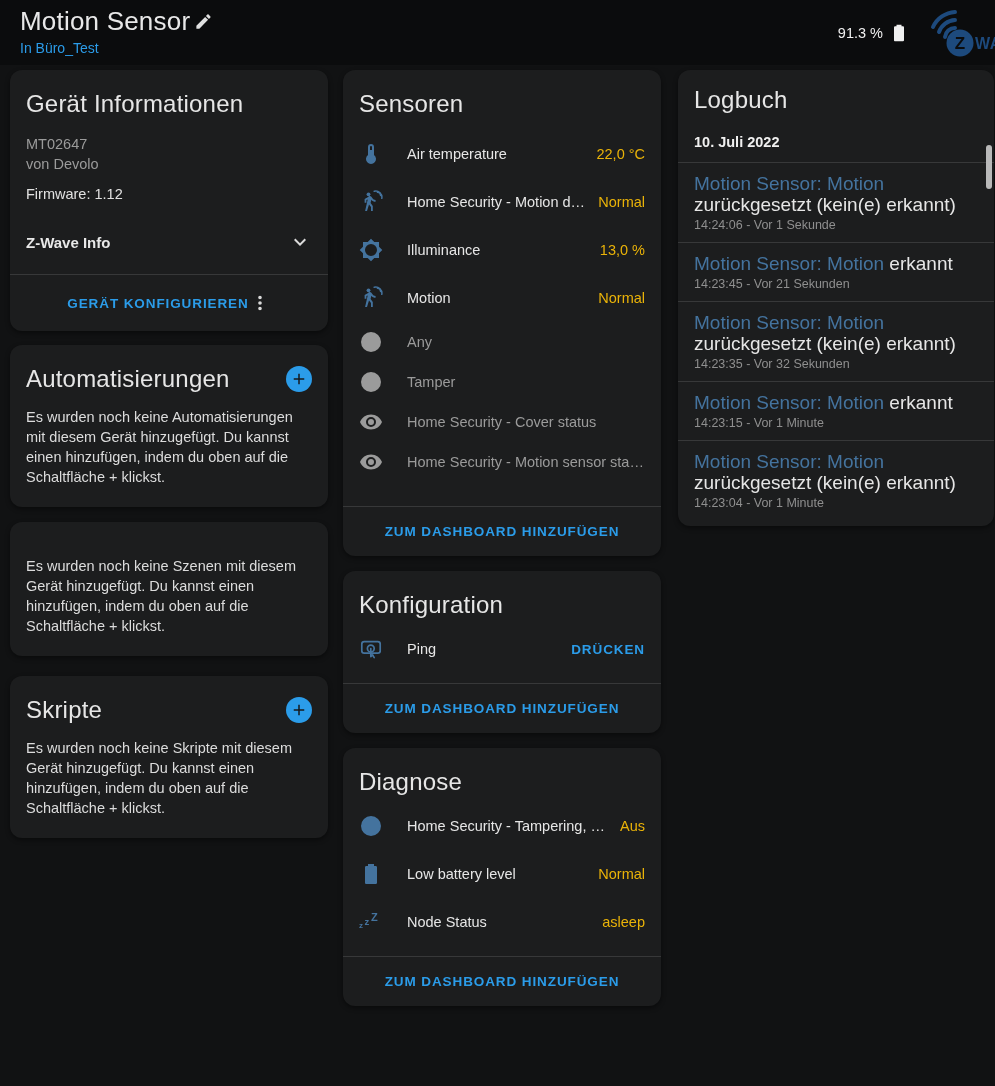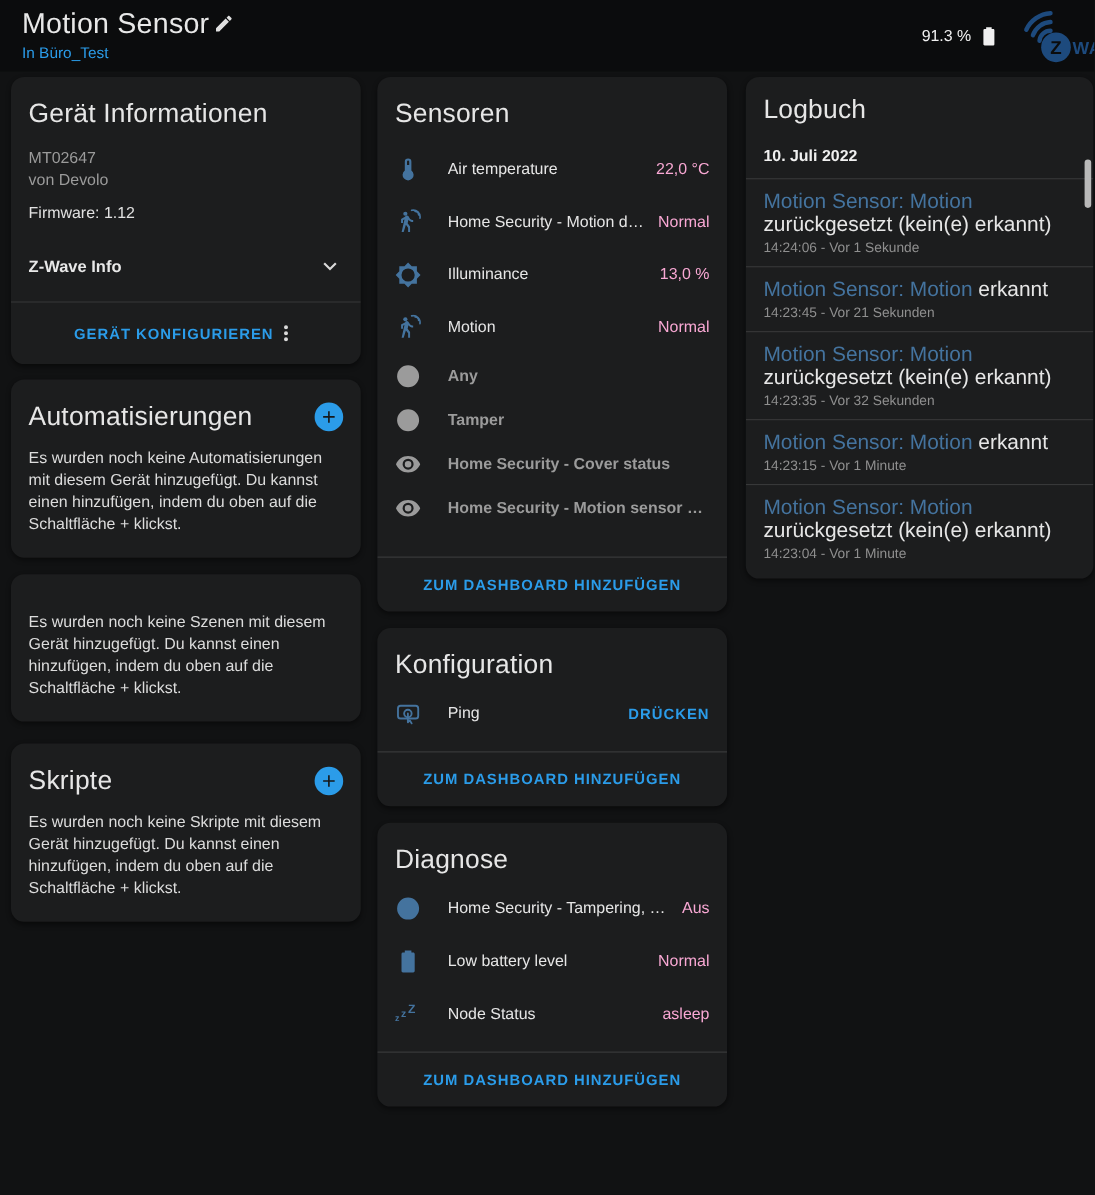--- a/index.html
+++ b/index.html
@@ -44,27 +44,27 @@
 
   
   .card-head { display:flex; align-items:center; justify-content:space-between; }
   .add-btn { width:26px; height:26px; border-radius:50%; background:#2b9ce9; display:flex; align-items:center; justify-content:center; cursor:pointer; flex:0 0 auto; }
   .add-btn svg { width:18px; height:18px; color:#17191b; }
   .empty-text { margin-top:14px; font-size:14.5px; line-height:20px; color:#dcdcdc; padding-bottom:4px; }
 
   
   .rows { padding:6px 0 10px 0; }
   .erow { display:flex; align-items:center; padding:0 16px; height:48px; cursor:pointer; }
-  .erow.small { height:40px;font-weight:bold; }
+  .erow.small { height:40px; }
   .erow-icon { width:24px; height:24px; flex:0 0 24px; margin-right:24px; }
   .ic-blue { color:#44739e; }
   .ic-gray { color:#9b9b9b; }
   .erow-label { flex:1; font-size:14.5px; color:#e6e6e6; white-space:nowrap; overflow:hidden; text-overflow:ellipsis; }
   .erow.dim .erow-label { color:#9b9b9b; }
-  .erow-value { font-size:14.5px; color:#f9a8d4; margin-left:12px; white-space:nowrap; }
+  .erow-value { font-size:14.5px; color:#eab308; margin-left:12px; white-space:nowrap; }
   .erow-action { font-size:13.5px; font-weight:700; letter-spacing:.9px; color:#2b9ce9; margin-left:12px; cursor:pointer; }
 
   
   .log-title { padding:16px 16px 0 16px; }
   .log-date { padding:20px 16px 12px 16px; font-size:14.5px; font-weight:700; color:#f0f0f0; }
   .log-entry { padding:10px 16px 10px 16px; }
   .log-line { font-size:19px; line-height:21px; color:#e6e6e6; }
   .log-link { color:#44739e; cursor:pointer; }
   .log-time { margin-top:3px; font-size:12.5px; color:#8f8f8f; }
   .scroll-thumb { position:absolute; right:2px; top:75px; width:6px; height:44px; border-radius:3px; background:#b9b9b9; cursor:pointer; }

